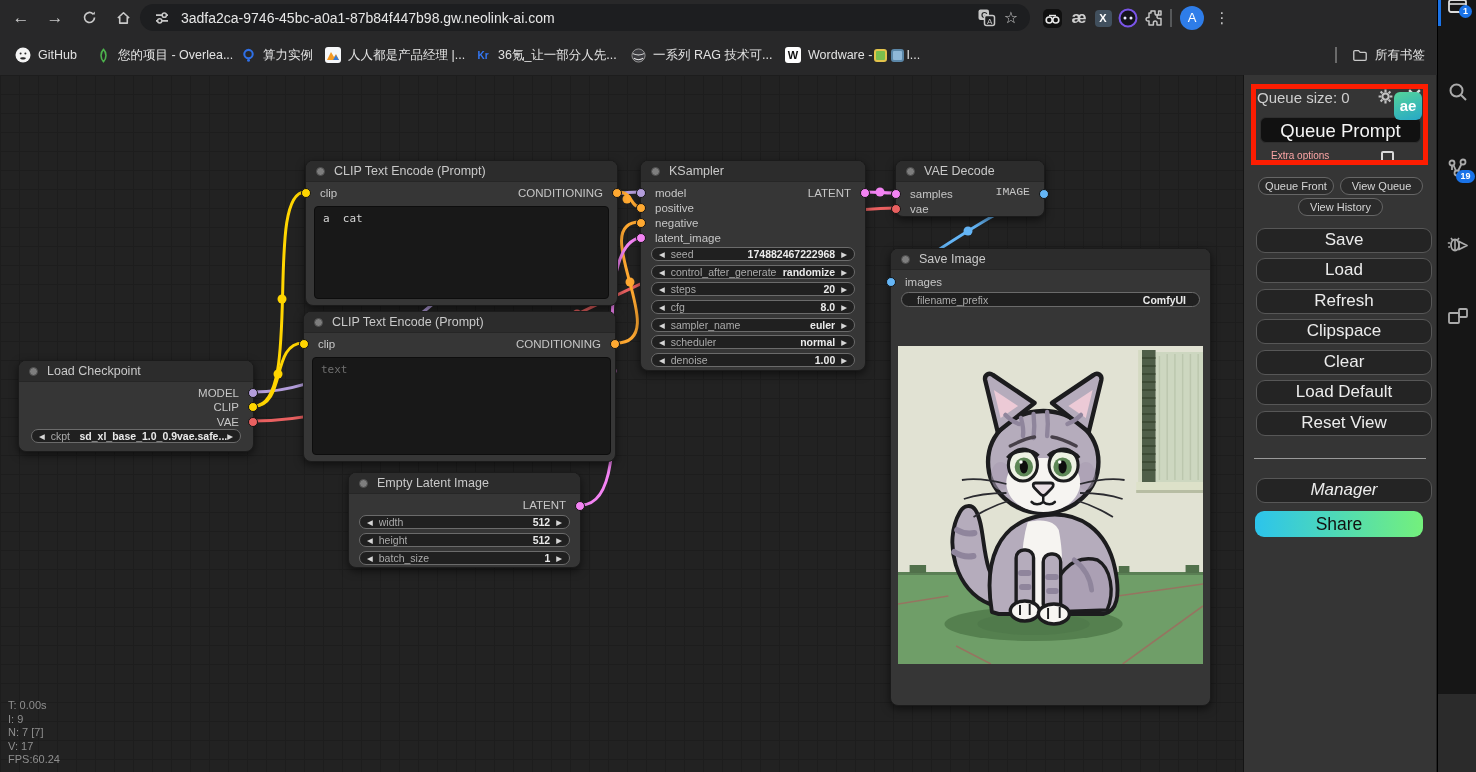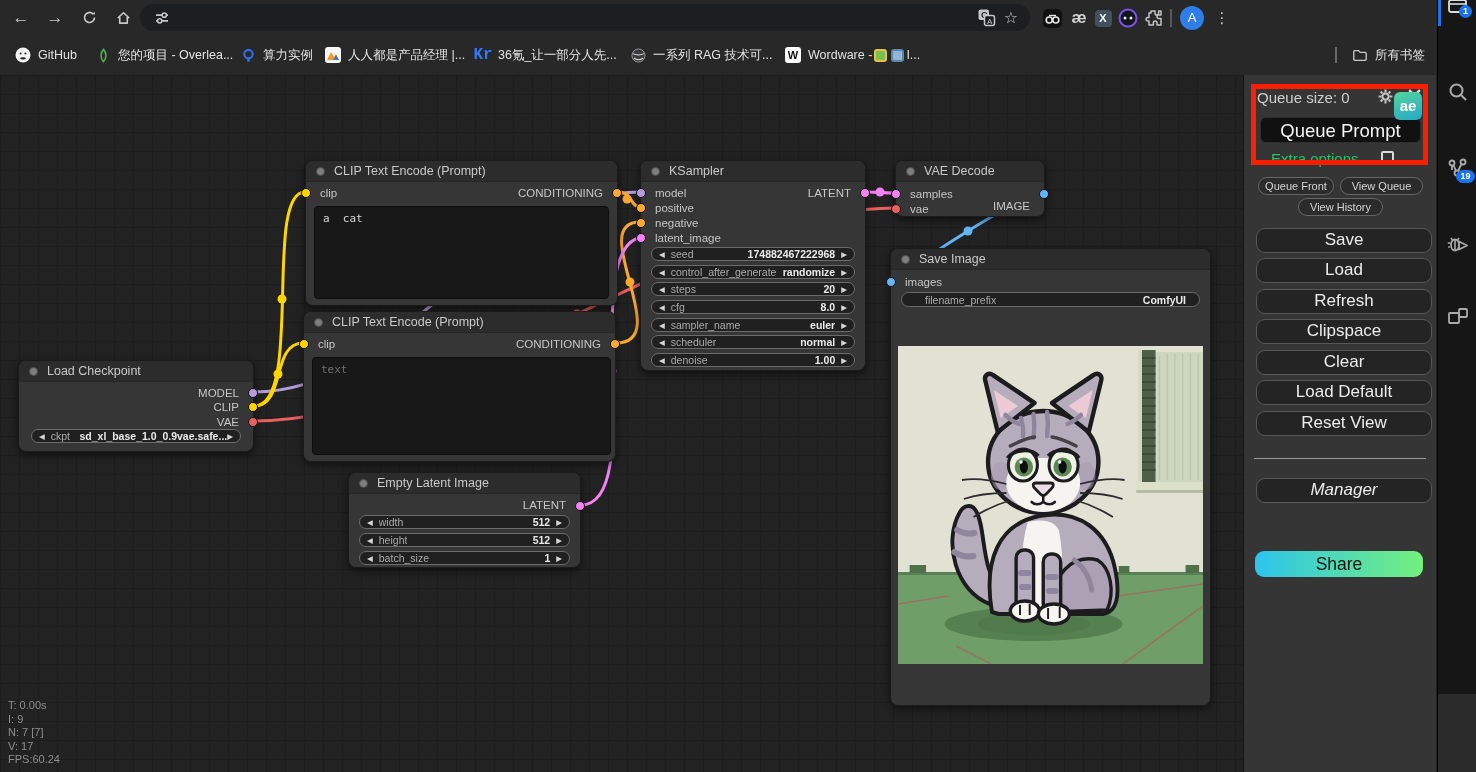--- a/index.html
+++ b/index.html
@@ -62,21 +62,21 @@
   .panel{position:absolute;left:1243px;top:75px;width:193px;height:697px;background:#353535;border-left:1px solid #141414;}
   .mbtn{position:absolute;left:12px;width:176px;height:25px;background:#242424;border:1.5px solid #575757;
     border-radius:9px;color:#ececec;font-size:17px;text-align:center;line-height:22px;}
   .pill{position:absolute;height:18px;background:#2b2b2b;border:1px solid #666;border-radius:9px;
     color:#d5d5d5;font-size:11px;text-align:center;line-height:16px;}
   .redbox{position:absolute;left:1251px;top:84px;width:177px;height:81px;border:5px solid #fd1d01;pointer-events:none;z-index:40;}
   .ae-badge{position:absolute;left:1394px;top:92px;width:28px;height:28px;border-radius:6px;z-index:50;
     background:linear-gradient(160deg,#55d49a,#26a8c8);color:#fff;font-size:15px;font-weight:700;
     text-align:center;line-height:28px;}
   .share-btn{position:absolute;left:1255px;top:511px;width:168px;height:26px;border-radius:9px;
-    background:linear-gradient(90deg,#2cc4ec,#74f07c);color:#111;font-size:17.5px;text-align:center;line-height:26px;margin-top:40px;}
+    background:linear-gradient(90deg,#2cc4ec,#74f07c);color:#111;font-size:17.5px;text-align:center;line-height:26px;}
 
   
   .strip{position:absolute;left:1437px;top:0;width:39px;height:772px;background:#161616;border-left:1px solid #000;}
   .strip-ic{position:absolute;left:8px;width:24px;height:24px;}
   .badge{position:absolute;background:#1a73e8;color:#fff;border-radius:8px;font-size:9px;font-weight:700;
     text-align:center;}
 </style>
 </head>
 <body>
 
@@ -95,20 +95,21 @@
       <svg width="17" height="17" viewBox="0 0 18 18" style="margin-top:4px;">
         <path d="M3 9.5 9 4l6 5.5M5 8.6V15h8V8.6" fill="none" stroke="#c9c9c9" stroke-width="1.7" stroke-linejoin="round"></path>
       </svg>
     </div>
     <div class="omnibox">
       <svg width="18" height="18" viewBox="0 0 18 18" style="margin-left:13px;flex:none;">
         <path d="M3 6.2h12M3 11.8h12" stroke="#c7c7c7" stroke-width="1.7"></path>
         <circle cx="11.3" cy="6.2" r="2.1" fill="#1d1e20" stroke="#c7c7c7" stroke-width="1.5"></circle>
         <circle cx="6.7" cy="11.8" r="2.1" fill="#1d1e20" stroke="#c7c7c7" stroke-width="1.5"></circle>
       </svg>
+      <span class="url-text">3adfa2ca-9746-45bc-a0a1-87b84f447b98.gw.neolink-ai.com</span>
       <svg width="19" height="19" viewBox="0 0 19 19" style="margin-left:auto;flex:none;">
         <rect x="1.5" y="1.5" width="10.5" height="10.5" rx="2" fill="#c7c7c7"></rect>
         <text x="4" y="10.2" font-size="9" font-weight="bold" fill="#1d1e20" font-family="Liberation Sans,sans-serif">G</text>
         <rect x="7.5" y="7.5" width="10" height="10" rx="2" fill="#1d1e20" stroke="#c7c7c7" stroke-width="1.5"></rect>
         <text x="10" y="15.6" font-size="8" fill="#c7c7c7" font-family="Liberation Sans,sans-serif">A</text>
       </svg>
       <span style="color:#c4c4c4;font-size:16px;margin:0 12px 0 8px;flex:none;">☆</span>
     </div>
     <div class="ext-ic" style="left:1041px;">
       <svg width="21" height="21" viewBox="0 0 21 21">
@@ -173,21 +174,21 @@
       <span class="bico">
         <svg width="16" height="16" viewBox="0 0 16 16">
             <rect width="16" height="16" rx="3" fill="#f6f7f9"></rect>
             <path d="M2 13 6 5l3 5 2-3 3 6z" fill="#f59a23"></path>
             <path d="M8 13l3-5 3 5z" fill="#3a7bd5"></path>
           </svg>
       </span>
         <span>人人都是产品经理 |...</span>
     </div>
     <div class="bm" style="left:475px;">
-      <span class="bico" style="color:#3478f6;font-weight:bold;font-size:16px;font-family:Liberation Mono, monospace;">Kr</span>
+      <span class="bico" style="color:#3478f6;font-weight:bold;font-size:10px;">Kr</span>
       <span>36氪_让一部分人先...</span>
     </div>
     <div class="bm" style="left:630px;">
       <span class="bico">
         <svg width="15" height="15" viewBox="0 0 16 16">
             <circle cx="8" cy="8" r="7" fill="#3c3c40" stroke="#9a9a9a" stroke-width="1"></circle>
             <path d="M2 6c4 2 8 2 12 0M3 11c3.5 2 6.5 2 10 0" stroke="#e6e6e6" stroke-width="1.1" fill="none"></path>
           </svg>
       </span>
         <span>一系列 RAG 技术可...</span>
@@ -341,35 +342,35 @@
         </div>
     </div>
 
     <div class="node" style="left:895px;top:85px;width:150px;height:57px;">
       <div class="ntitle">
           <span class="tdot"></span>
           <span>VAE Decode</span>
         </div>
       <span class="slot" style="left:14px;top:26px;">samples</span>
       <span class="slot" style="left:14px;top:41px;">vae</span>
-      <span class="slot" style="right:14px;top:38px;">IMAGE</span>
+      <span class="slot" style="right:14px;top:24px;font-family:Liberation Mono, monospace;">IMAGE</span>
       <span class="dot" style="left:-5px;top:28px;background:#F383F3;"></span>
       <span class="dot" style="left:-5px;top:43px;background:#E96060;"></span>
       <span class="dot" style="right:-5px;top:28px;background:#64B5F6;"></span>
     </div>
 
     <div class="node" style="left:890px;top:173px;width:321px;height:458px;">
       <div class="ntitle">
           <span class="tdot"></span>
           <span>Save Image</span>
         </div>
       <span class="slot" style="left:14px;top:26px;">images</span>
       <span class="dot" style="left:-5px;top:28px;background:#64B5F6;"></span>
       <div class="widget" style="left:10px;right:10px;top:43px;height:15px;">
-        <span class="lbl" style="margin-left:16px;">filename_prefix</span>
+        <span class="lbl" style="margin-left:8px;">filename_prefix</span>
         <span class="val">ComfyUI</span>
       </div>
       <div class="img-frame" style="left:7px;right:7px;top:97px;height:318px;">
         <svg width="100%" height="100%" viewBox="0 0 315 318" preserveAspectRatio="none">
           <rect width="315" height="318" fill="#e1e2d3"></rect>
           <rect x="266" y="6" width="49" height="132" fill="#cdd7c0"></rect>
           <path d="M270 10v124M278 8v126M286 8v126M294 8v126M302 8v126M310 8v126" stroke="#bcc7ae" stroke-width="1.5"></path>
           <rect x="252" y="4" width="14" height="134" fill="#4f5e48"></rect>
           <path d="M252 12h14M252 20h14M252 28h14M252 36h14M252 44h14M252 52h14M252 60h14M252 68h14M252 76h14M252 84h14M252 92h14M252 100h14M252 108h14M252 116h14M252 124h14" stroke="#39462f" stroke-width="1.4"></path>
           <rect x="248" y="4" width="4" height="134" fill="#d4dac2"></rect>
@@ -496,21 +497,21 @@
         <circle cx="8" cy="8" r="3" fill="none" stroke="#c3c3c3" stroke-width="2"></circle>
         <path d="M8 1.5v2.3M8 12.2v2.3M1.5 8h2.3M12.2 8h2.3M3.4 3.4l1.6 1.6M11 11l1.6 1.6M12.6 3.4 11 5M5 11l-1.6 1.6" stroke="#c3c3c3" stroke-width="2"></path>
       </svg>
     </div>
     <div style="position:absolute;left:163px;top:13px;">
       <svg width="15" height="15" viewBox="0 0 14 14">
           <path d="M2 2 12 12M12 2 2 12" stroke="#dedede" stroke-width="2.2"></path>
         </svg>
     </div>
     <div style="position:absolute;left:16px;top:42px;width:161px;height:26px;background:#111;border:1px solid #2e2e2e;border-radius:6px;color:#f5f5f5;font-size:18.5px;text-align:center;line-height:25px;">Queue Prompt</div>
-    <div style="position:absolute;left:27px;top:75px;font-size:15px;color:#22c55e;">Extra options</div>
+    <div style="position:absolute;left:27px;top:75px;font-size:10px;color:#fca5a5;">Extra options</div>
     <div style="position:absolute;left:137px;top:76px;width:13px;height:13px;border:2px solid #d9d9d9;border-radius:2px;"></div>
     <div class="pill" style="left:14px;top:102px;width:76px;">Queue Front</div>
     <div class="pill" style="left:96px;top:102px;width:83px;">View Queue</div>
     <div class="pill" style="left:54px;top:123px;width:85px;">View History</div>
 
     <div class="mbtn" style="top:153px;">Save</div>
     <div class="mbtn" style="top:183px;">Load</div>
     <div class="mbtn" style="top:214px;">Refresh</div>
     <div class="mbtn" style="top:244px;">Clipspace</div>
     <div class="mbtn" style="top:275px;">Clear</div>

